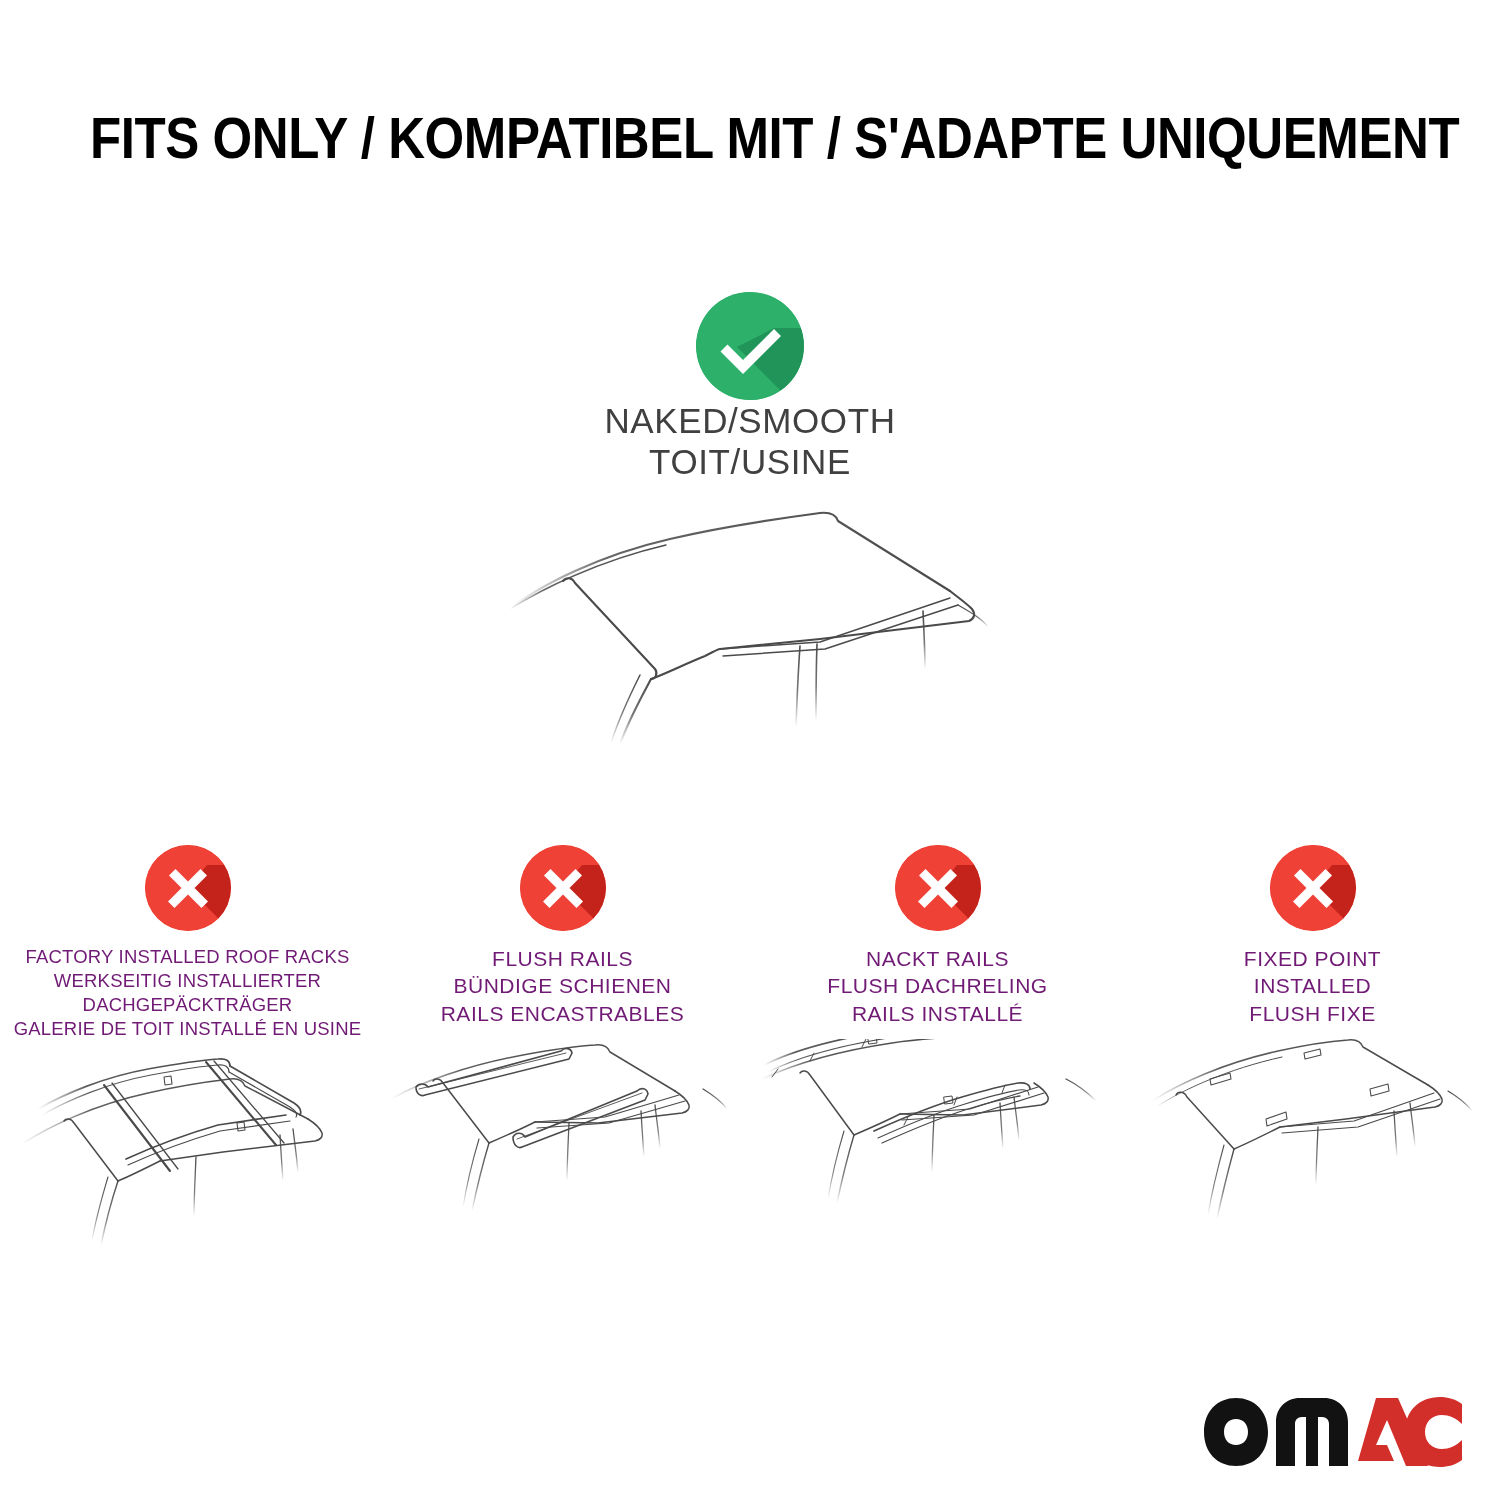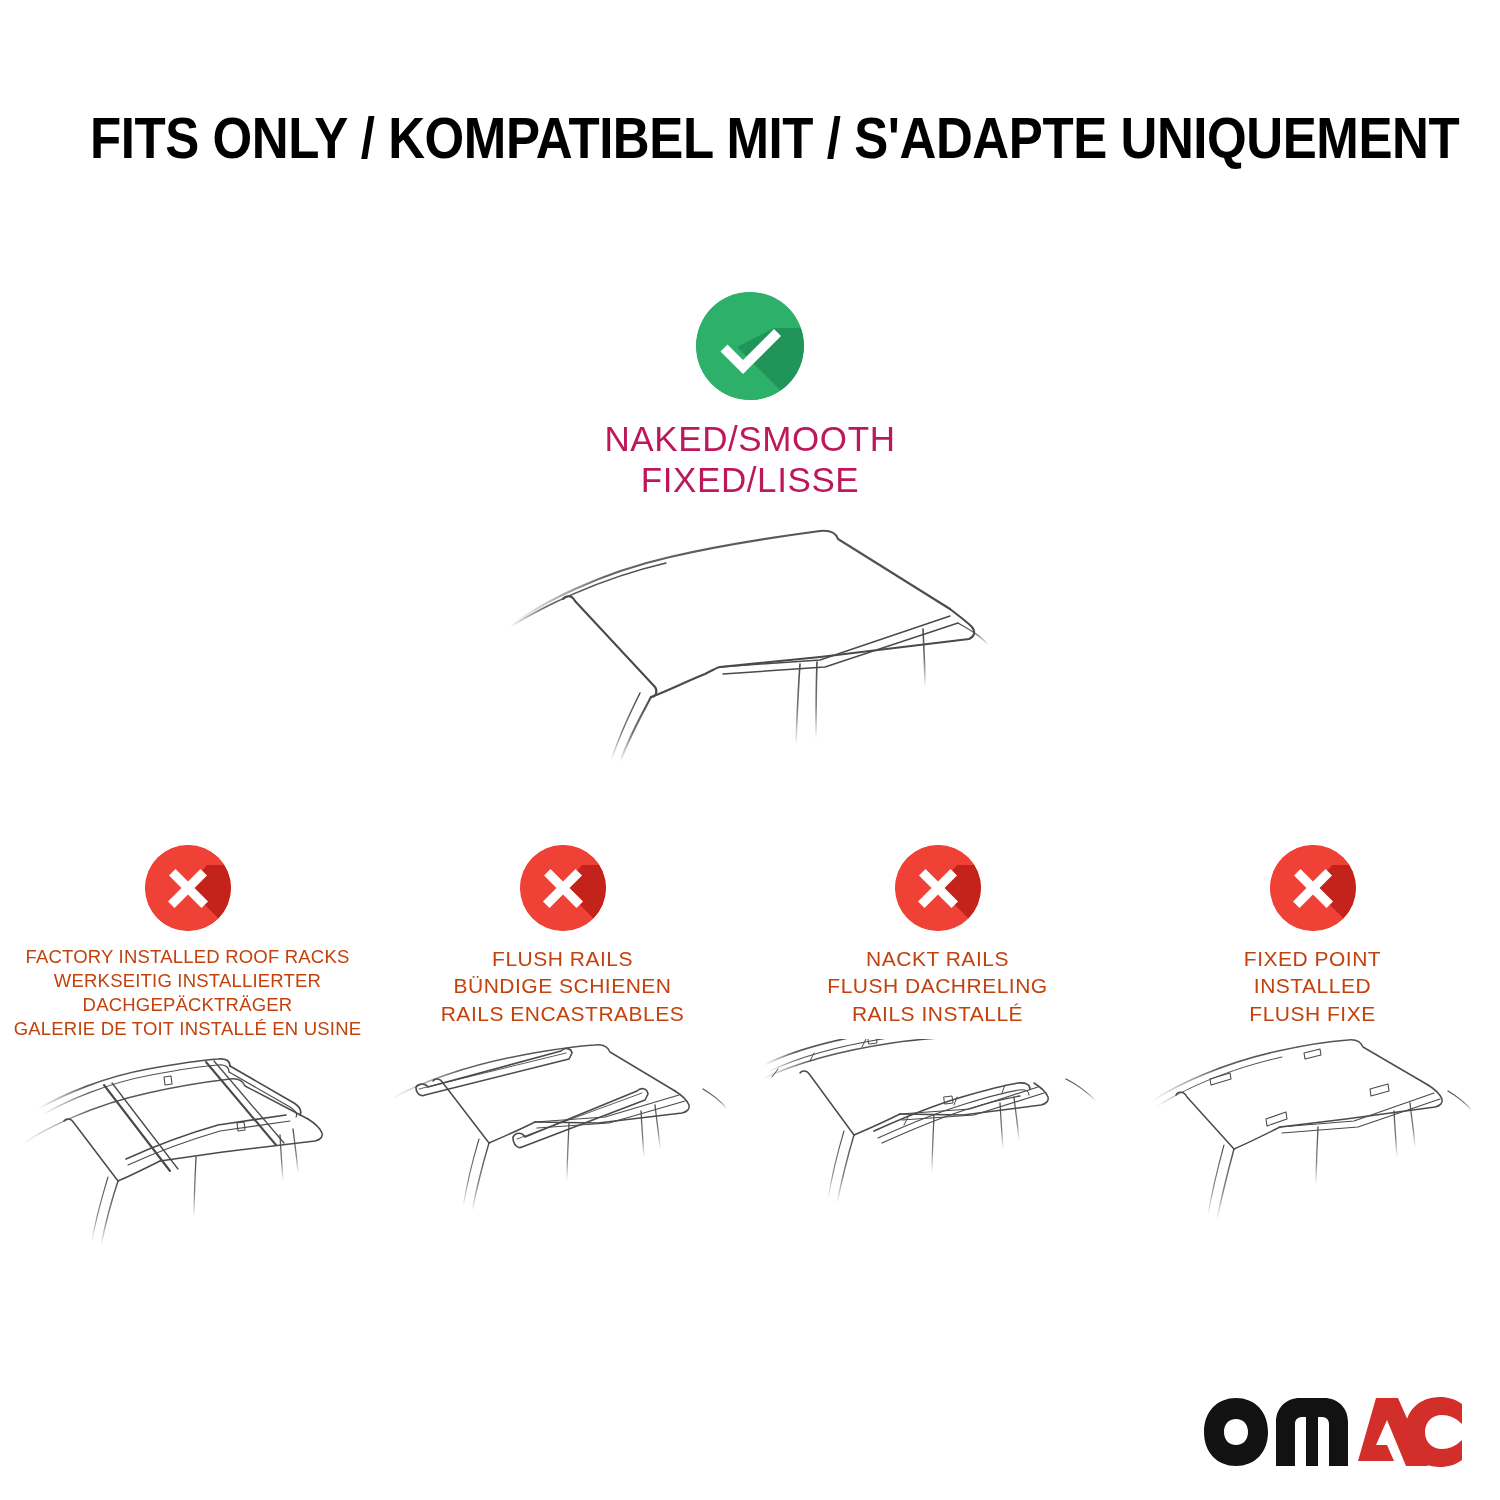--- a/index.html
+++ b/index.html
@@ -58,28 +58,27 @@
     background: #2cb06a;
   }
   .badge.red {
     width: 86px;
     height: 86px;
     background: #ef4136;
   }
   .badge svg { display: block; }
 
   .hero-caption {
-    margin-top: 18px;
     text-align: center;
     font-family: "Liberation Sans", sans-serif;
     font-weight: 300;
     font-size: 35px;
     line-height: 1.18;
     letter-spacing: 0.6px;
-    color: #be185d;
+    color: #404040;
   }
   .hero-caption div { white-space: nowrap; }
 
   .hero-art {
     margin-top: 16px;
   }
 
   
   .row {
     position: absolute;
@@ -96,21 +95,21 @@
     align-items: center;
   }
   .cell-caption {
     margin-top: 14px;
     text-align: center;
     font-family: "Liberation Sans", sans-serif;
     font-weight: 300;
     font-size: 21px;
     line-height: 1.30;
     letter-spacing: 0.5px;
-    color: #c2410c;
+    color: #701a75;
     min-height: 86px;
   }
   .cell-caption.tight { font-size: 18.5px; letter-spacing: 0.2px; }
   .cell-caption div { white-space: nowrap; }
   .cell-art { margin-top: 8px; }
 
   
   .logo {
     position: absolute;
     right: 32px;
@@ -140,21 +139,21 @@
 
           <path d="M41 55 L55 69 L120 134 L120 36 L78 36 Z" fill="#1f8f56" opacity="0.85"></path>
 
           <path d="M31.5 52.5 L24.5 59.5 L47 82 L85 44 L78 37 L47 68 Z" fill="#ffffff"></path>
         </g>
       </svg>
     </div>
 
     <div class="hero-caption">
       <div>NAKED/SMOOTH</div>
-      <div>FIXED/LISSE</div>
+      <div>TOIT/USINE</div>
     </div>
 
     <div class="hero-art">
       <svg width="540" height="270" viewBox="0 0 540 270" aria-hidden="true">
         <defs>
           <linearGradient id="fadeDown" x1="0" y1="0" x2="0" y2="1">
             <stop offset="0%" stop-color="#4a4a4a" stop-opacity="1"></stop>
             <stop offset="55%" stop-color="#4a4a4a" stop-opacity="0.75"></stop>
             <stop offset="100%" stop-color="#4a4a4a" stop-opacity="0"></stop>
           </linearGradient>

